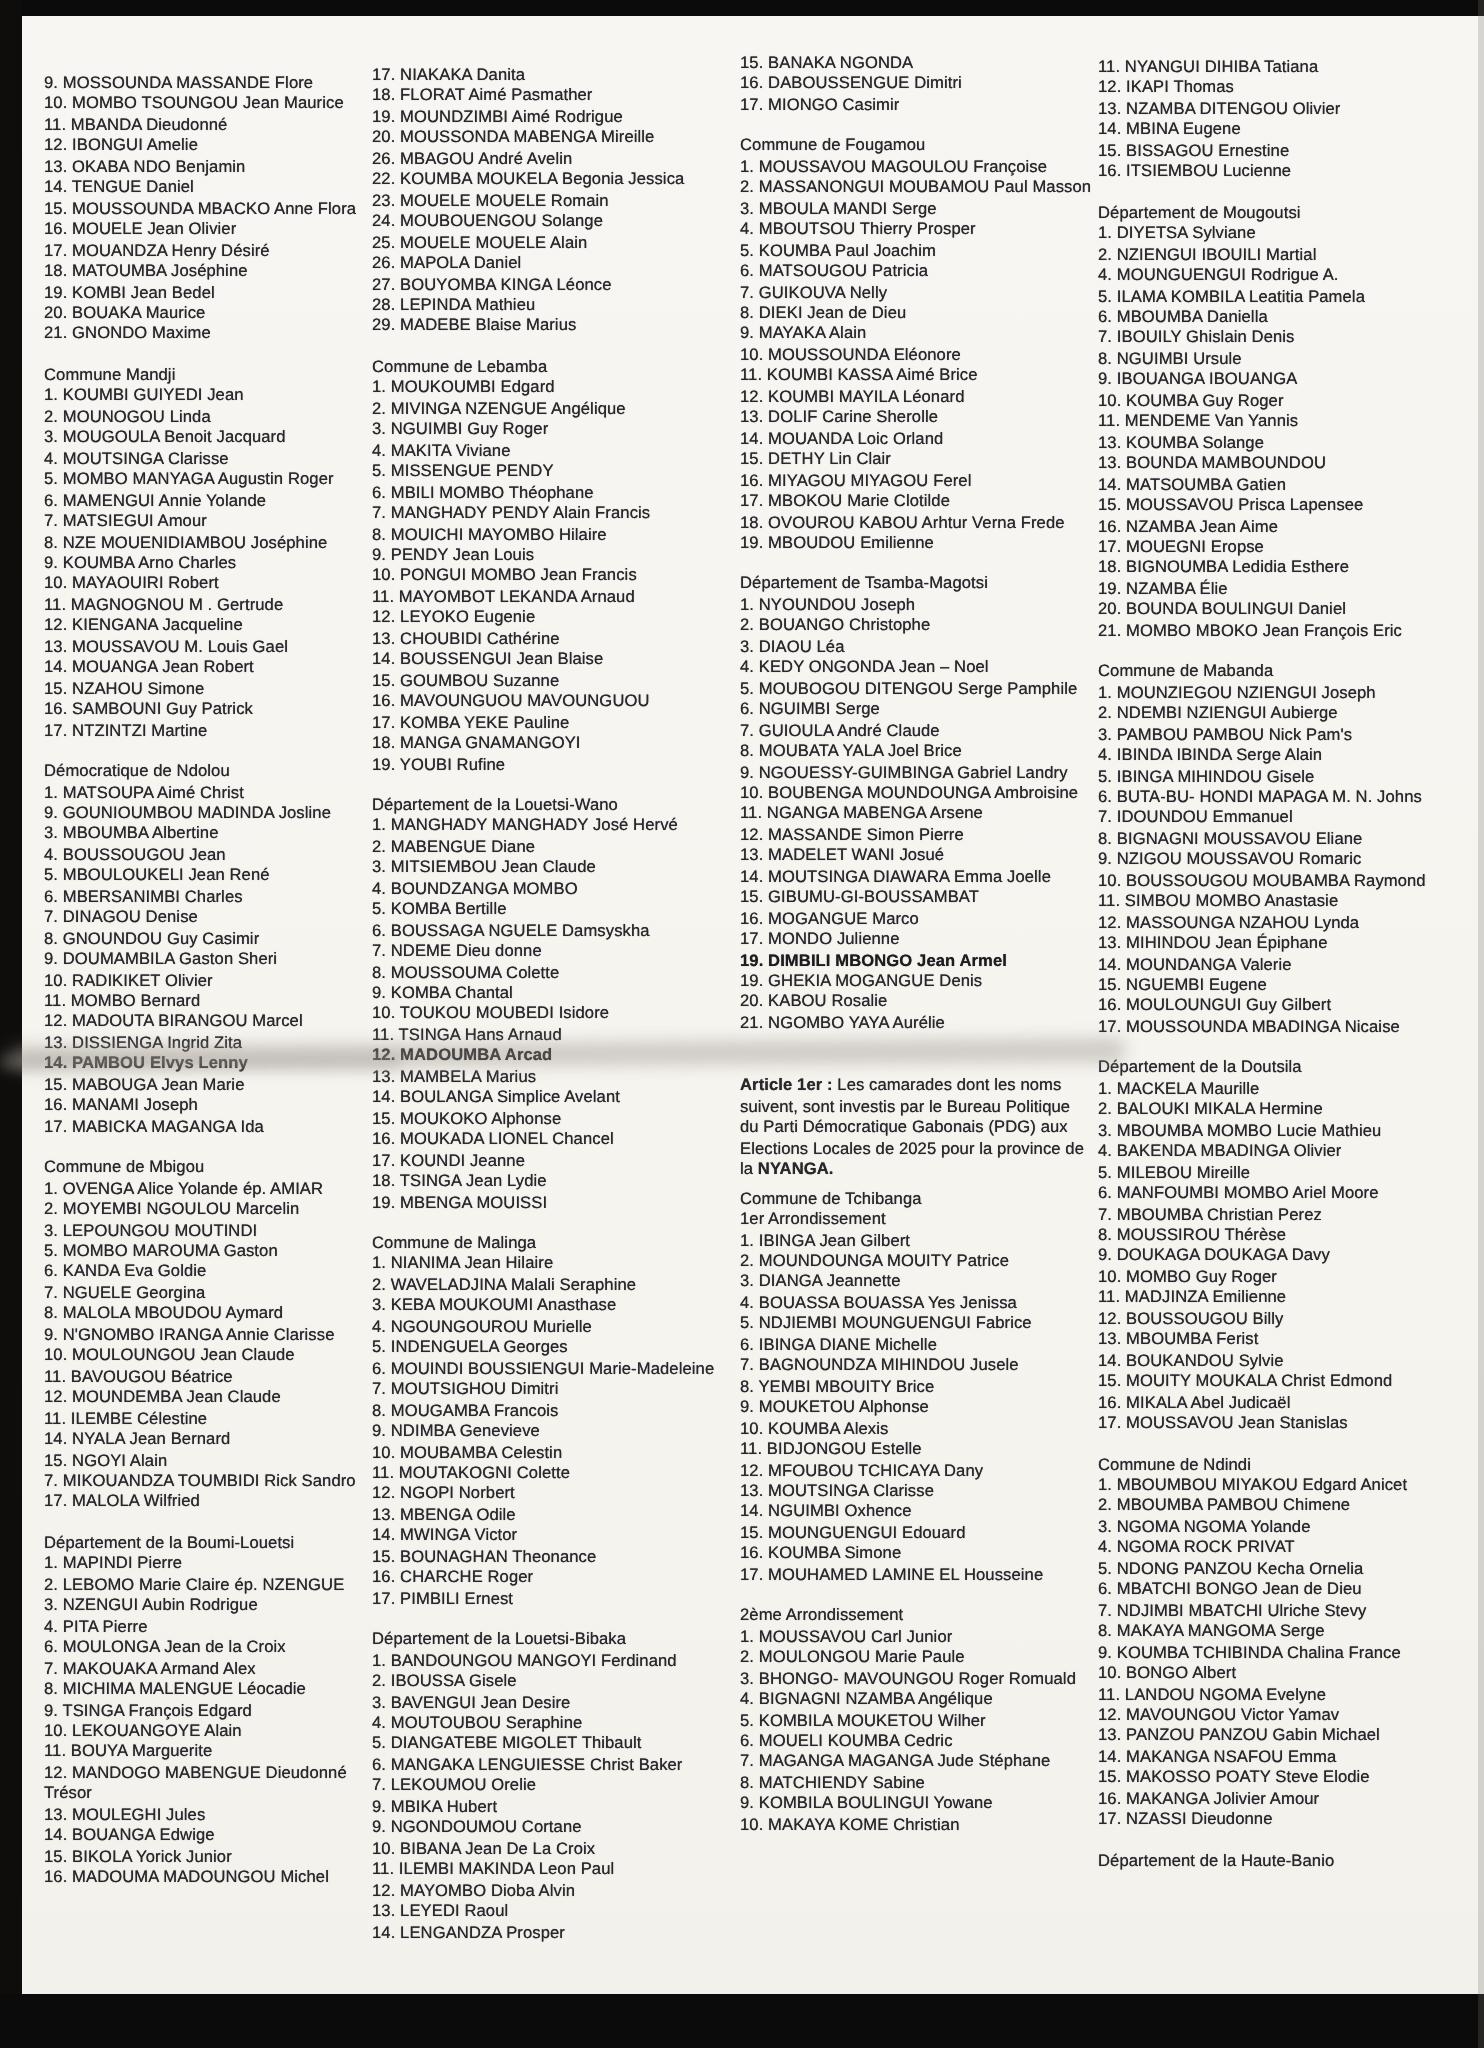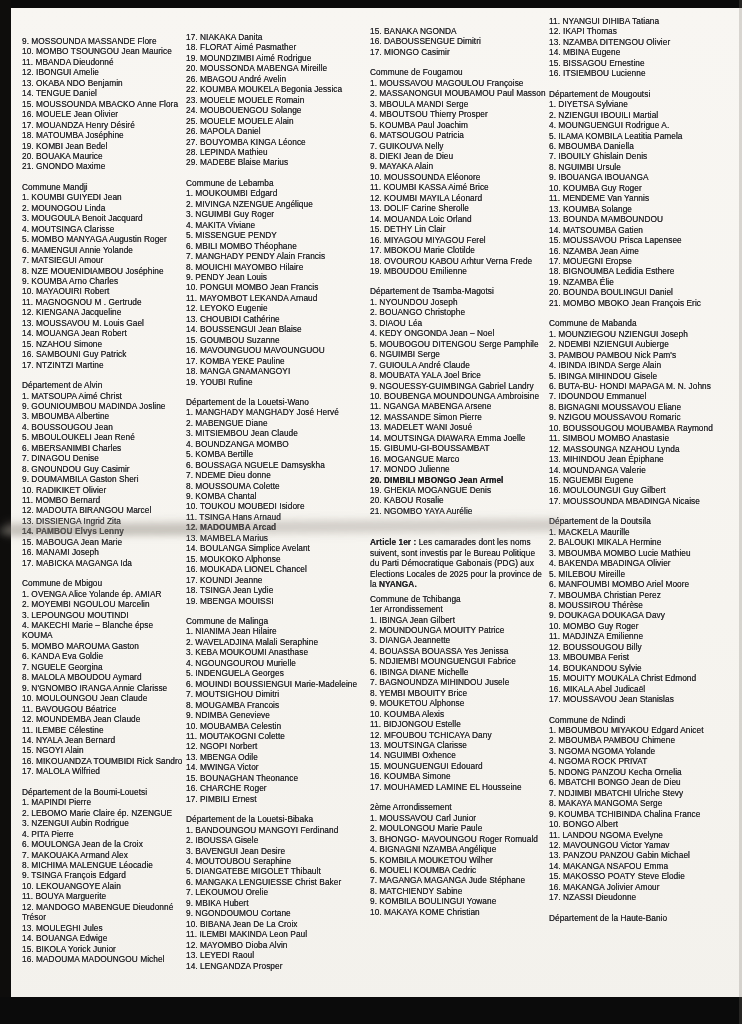--- a/index.html
+++ b/index.html
@@ -21,21 +21,21 @@
 
   .columns{
     position:absolute;left:22px;top:8px;width:714px;
     display:flex;
   }
   .col{color:#28282c;font-size:8.3px;line-height:10.45px;letter-spacing:0.05px;
        text-shadow:0 0 0.35px rgba(40,40,44,0.9);}
   .col1{width:164px;padding-top:28px;}
   .col2{width:184px;padding-top:24px;}
   .col3{width:179px;padding-top:18px;}
-  .col4{width:187px;padding-top:8px;}
+  .col4{width:187px;padding-top:20px;}
 
   .block{margin-top:0;}
   .block + .block{margin-top:10px;}
   .block.article-block{margin-top:21px;}
   .block.article-block + .block{margin-top:4px;}
 
   .heading,.subheading{font-size:8.3px;}
   .item{padding-right:2px;}
   .item.smudged{font-weight:bold;color:#1d1d20;}
   .article{padding-right:4px;}
@@ -93,21 +93,21 @@
           <div class="item">10. MAYAOUIRI Robert</div>
           <div class="item">11. MAGNOGNOU M . Gertrude</div>
           <div class="item">12. KIENGANA Jacqueline</div>
           <div class="item">13. MOUSSAVOU M. Louis Gael</div>
           <div class="item">14. MOUANGA Jean Robert</div>
           <div class="item">15. NZAHOU Simone</div>
           <div class="item">16. SAMBOUNI Guy Patrick</div>
           <div class="item">17. NTZINTZI Martine</div>
         </div>
         <div class="block">
-          <div class="heading">Département de Alvin</div>
+          <div class="heading">Démocratique de Ndolou</div>
           <div class="item">1. MATSOUPA Aimé Christ</div>
           <div class="item">9. GOUNIOUMBOU MADINDA Josline</div>
           <div class="item">3. MBOUMBA Albertine</div>
           <div class="item">4. BOUSSOUGOU Jean</div>
           <div class="item">5. MBOULOUKELI Jean René</div>
           <div class="item">6. MBERSANIMBI Charles</div>
           <div class="item">7. DINAGOU Denise</div>
           <div class="item">8. GNOUNDOU Guy Casimir</div>
           <div class="item">9. DOUMAMBILA Gaston Sheri</div>
           <div class="item">10. RADIKIKET Olivier</div>
@@ -117,33 +117,32 @@
           <div class="item smudged">14. PAMBOU Elvys Lenny</div>
           <div class="item">15. MABOUGA Jean Marie</div>
           <div class="item">16.  MANAMI Joseph</div>
           <div class="item">17. MABICKA MAGANGA Ida</div>
         </div>
         <div class="block">
           <div class="heading">Commune de Mbigou</div>
           <div class="item">1. OVENGA Alice Yolande ép. AMIAR</div>
           <div class="item">2. MOYEMBI NGOULOU Marcelin</div>
           <div class="item">3. LEPOUNGOU MOUTINDI</div>
-          <div class="item">4. MAKECHI Marie – Blanche épse KOUMA</div>
           <div class="item">5. MOMBO MAROUMA Gaston</div>
           <div class="item">6. KANDA Eva Goldie</div>
           <div class="item">7. NGUELE Georgina</div>
           <div class="item">8. MALOLA MBOUDOU Aymard</div>
           <div class="item">9. N'GNOMBO IRANGA Annie Clarisse</div>
           <div class="item">10. MOULOUNGOU Jean Claude</div>
           <div class="item">11. BAVOUGOU Béatrice</div>
           <div class="item">12. MOUNDEMBA Jean Claude</div>
           <div class="item">11. ILEMBE Célestine</div>
           <div class="item">14. NYALA Jean Bernard</div>
           <div class="item">15. NGOYI Alain</div>
-          <div class="item">16. MIKOUANDZA TOUMBIDI Rick Sandro</div>
+          <div class="item">7. MIKOUANDZA TOUMBIDI Rick Sandro</div>
           <div class="item">17. MALOLA Wilfried</div>
         </div>
         <div class="block">
           <div class="heading">Département de la Boumi-Louetsi</div>
           <div class="item">1. MAPINDI Pierre</div>
           <div class="item">2. LEBOMO Marie Claire ép. NZENGUE</div>
           <div class="item">3. NZENGUI Aubin Rodrigue</div>
           <div class="item">4. PITA Pierre</div>
           <div class="item">6. MOULONGA Jean de la Croix</div>
           <div class="item">7. MAKOUAKA Armand Alex</div>
@@ -296,21 +295,21 @@
           <div class="item">8. MOUBATA YALA Joel Brice</div>
           <div class="item">9. NGOUESSY-GUIMBINGA Gabriel Landry</div>
           <div class="item">10. BOUBENGA MOUNDOUNGA Ambroisine</div>
           <div class="item">11. NGANGA MABENGA Arsene</div>
           <div class="item">12. MASSANDE Simon Pierre</div>
           <div class="item">13. MADELET WANI Josué</div>
           <div class="item">14. MOUTSINGA DIAWARA Emma Joelle</div>
           <div class="item">15. GIBUMU-GI-BOUSSAMBAT</div>
           <div class="item">16. MOGANGUE Marco</div>
           <div class="item">17. MONDO Julienne</div>
-          <div class="item smudged">20. DIMBILI MBONGO Jean Armel</div>
+          <div class="item smudged">19. DIMBILI MBONGO Jean Armel</div>
           <div class="item">19. GHEKIA MOGANGUE Denis</div>
           <div class="item">20. KABOU Rosalie</div>
           <div class="item">21. NGOMBO YAYA Aurélie</div>
         </div>
         <div class="block article-block">
           <div class="article"><span class="b">Article 1er :</span><span> Les camarades dont les noms suivent, sont investis par le Bureau Politique du Parti Démocratique Gabonais (PDG) aux Elections Locales de 2025 pour la province de la </span><span class="b">NYANGA.</span></div>
         </div>
         <div class="block">
           <div class="heading">Commune de Tchibanga</div>
           <div class="subheading">1er Arrondissement</div>

